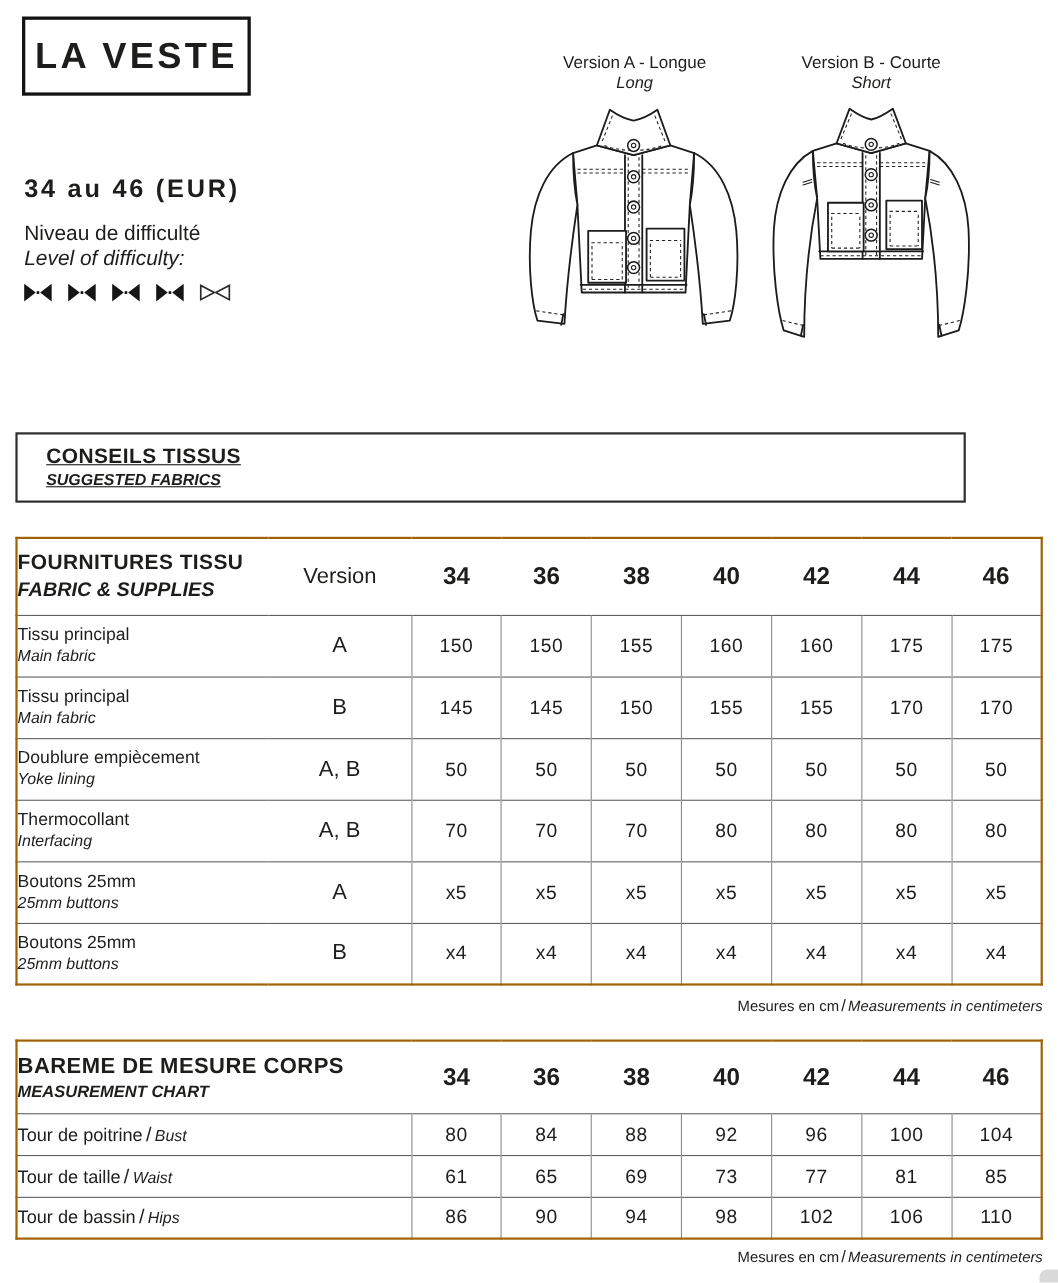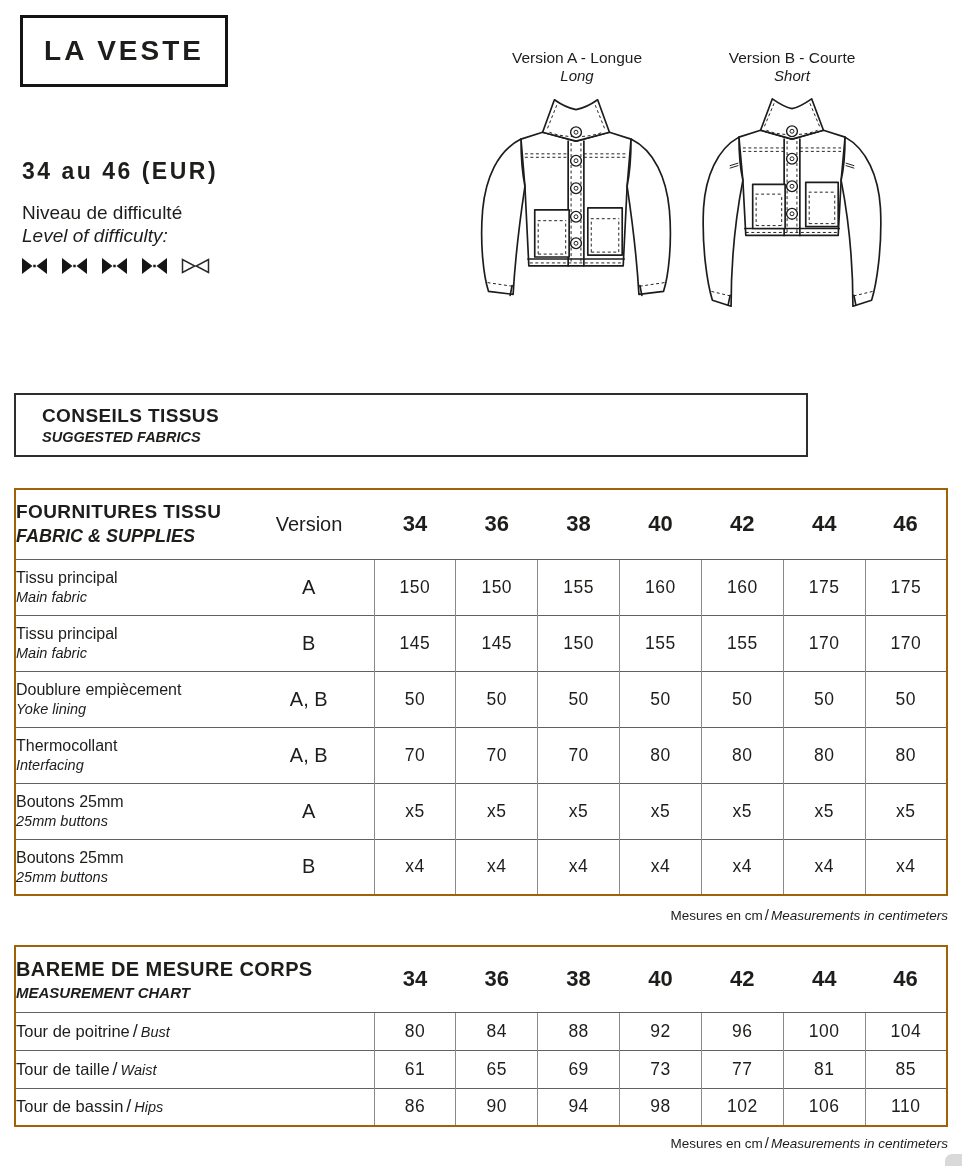--- a/index.html
+++ b/index.html
@@ -7,21 +7,21 @@
   body {
     width:962px; height:1166px; position:relative; overflow:hidden;
     font-family:"Liberation Sans","DejaVu Sans",sans-serif; color:#1d1d1b;
   }
   .i { font-style:italic; }
 
   
   .title-box {
     position:absolute; left:20px; top:15px; width:208px; height:72px;
     border:3px solid #141414; display:flex; align-items:center; justify-content:center;
-    font-size:28px; font-weight:bold; letter-spacing:3px; white-space:nowrap;
+    font-size:33px; font-weight:bold; letter-spacing:3px; white-space:nowrap;
   }
   .size-range { position:absolute; left:22px; top:158px; font-size:23px; font-weight:bold; letter-spacing:2.5px; }
   .diff-fr { position:absolute; left:22px; top:202px; font-size:19px; }
   .diff-en { position:absolute; left:22px; top:225px; font-size:19px; font-style:italic; }
   .diff-icons { position:absolute; left:21px; top:256px; display:flex; gap:13px; align-items:center; height:20px; }
   .bobbin { display:inline-flex; }
   .bobbin.filled svg polygon, .bobbin.filled svg rect { fill:#161616; }
   .bobbin.empty svg polygon { fill:#ffffff; stroke:#2a2a2a; stroke-width:1.5; }
 
   
@@ -32,22 +32,22 @@
   .caption-en { font-size:15px; font-style:italic; line-height:18px; }
   .jacket { margin-top:3px; }
   .jacket .ln { fill:none; stroke:#1c1c1c; stroke-width:1.7; stroke-linejoin:round; stroke-linecap:round; }
   .jacket .fw { fill:#ffffff; stroke:#1c1c1c; stroke-width:1.7; stroke-linejoin:round; }
   .jacket .st { fill:none; stroke:#222222; stroke-width:1; stroke-dasharray:3 2.6; }
   .jacket .btn { fill:#ffffff; stroke:#1c1c1c; stroke-width:1.4; }
   .jacket .btn-in { fill:none; stroke:#1c1c1c; stroke-width:1; }
 
   
   .fabric-box {
-    position:absolute; left:14px; top:393px; width:794px; height:64px;
-    border:2px solid #2e2e2e; display:flex; align-items:center;
+    position:absolute; left:14px; top:393px; width:864px; height:64px;
+    border:2px solid #2e2e2e; display:flex; align-items:center;text-decoration:underline;
   }
   .fabric-label { padding-left:26px; width:235px; flex:none; }
   .fabric-label-fr { font-size:19px; font-weight:bold; letter-spacing:0.4px; }
   .fabric-label-en { font-size:14.5px; font-weight:bold; font-style:italic; margin-top:2px; }
   .fabric-val-fr { font-size:18.5px; line-height:23px; }
   .fabric-val-en { font-size:17.5px; font-style:italic; line-height:22px; }
 
   
   table.tbl {
     position:absolute; left:14px; width:934px; border-collapse:collapse; table-layout:fixed;

